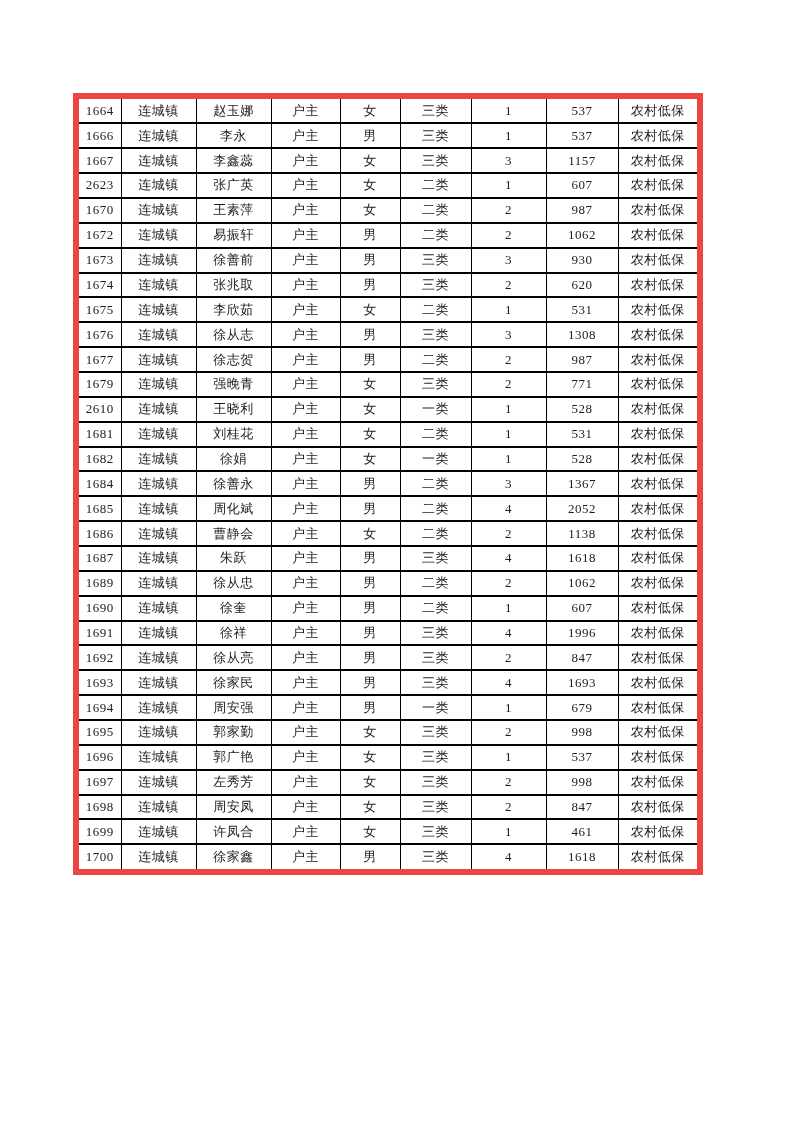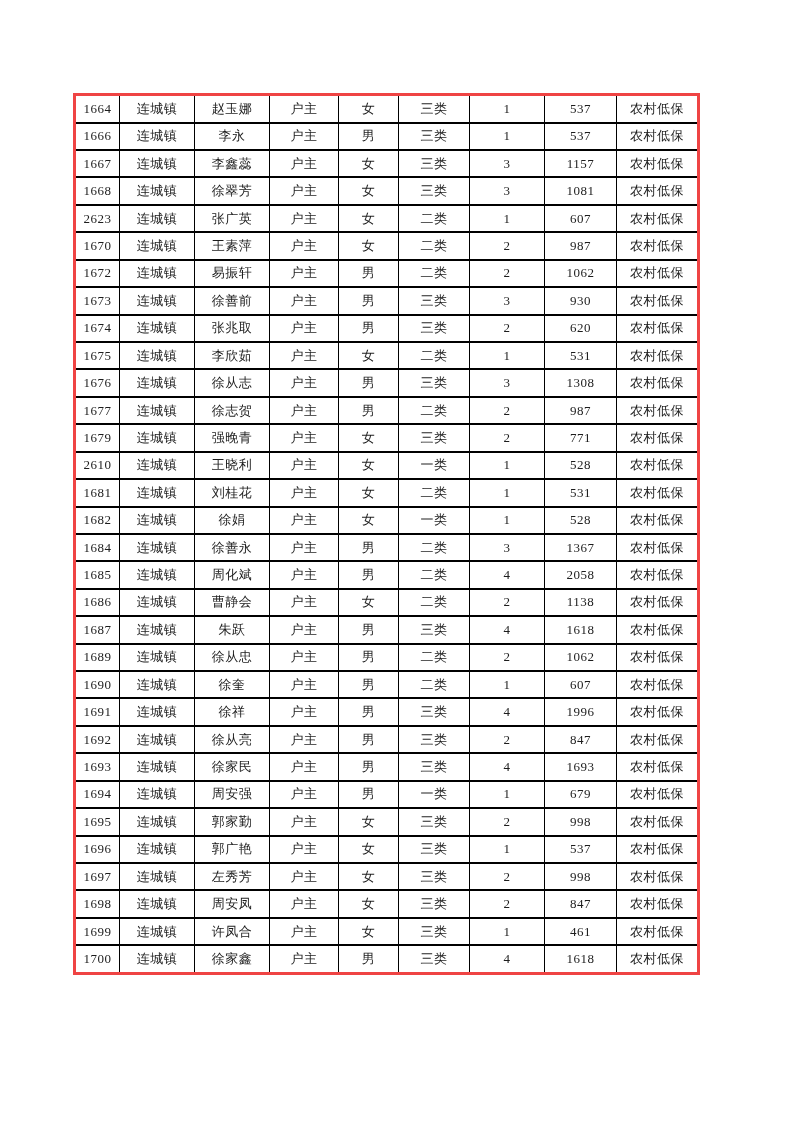--- a/index.html
+++ b/index.html
@@ -13,24 +13,24 @@
     height: 1122px;
     background: #ffffff;
     overflow: hidden;
     font-family: "Liberation Serif", "DejaVu Serif", serif;
   }
   table.roster {
     position: absolute;
     left: 73px;
     top: 93px;
     width: 624px;
-    height: 882px;
+    height: 782px;
     border-collapse: collapse;
     table-layout: fixed;
-    border: 3px solid #ef4444;
+    border: 6px solid #ef4444;
   }
   table.roster col.c1 { width: 45px; }
   table.roster col.c2 { width: 75px; }
   table.roster col.c3 { width: 75px; }
   table.roster col.c4 { width: 69px; }
   table.roster col.c5 { width: 60px; }
   table.roster col.c6 { width: 71px; }
   table.roster col.c7 { width: 75px; }
   table.roster col.c8 { width: 72px; }
   table.roster col.c9 { width: 82px; }
@@ -93,31 +93,20 @@
           <td>连城镇</td>
           <td>李鑫蕊</td>
           <td>户主</td>
           <td>女</td>
           <td>三类</td>
           <td>3</td>
           <td>1157</td>
           <td>农村低保</td>
         </tr>
         <tr>
-          <td>1668</td>
-          <td>连城镇</td>
-          <td>徐翠芳</td>
-          <td>户主</td>
-          <td>女</td>
-          <td>三类</td>
-          <td>3</td>
-          <td>1081</td>
-          <td>农村低保</td>
-        </tr>
-        <tr>
           <td>2623</td>
           <td>连城镇</td>
           <td>张广英</td>
           <td>户主</td>
           <td>女</td>
           <td>二类</td>
           <td>1</td>
           <td>607</td>
           <td>农村低保</td>
         </tr>
@@ -254,21 +243,21 @@
           <td>农村低保</td>
         </tr>
         <tr>
           <td>1685</td>
           <td>连城镇</td>
           <td>周化斌</td>
           <td>户主</td>
           <td>男</td>
           <td>二类</td>
           <td>4</td>
-          <td>2058</td>
+          <td>2052</td>
           <td>农村低保</td>
         </tr>
         <tr>
           <td>1686</td>
           <td>连城镇</td>
           <td>曹静会</td>
           <td>户主</td>
           <td>女</td>
           <td>二类</td>
           <td>2</td>

